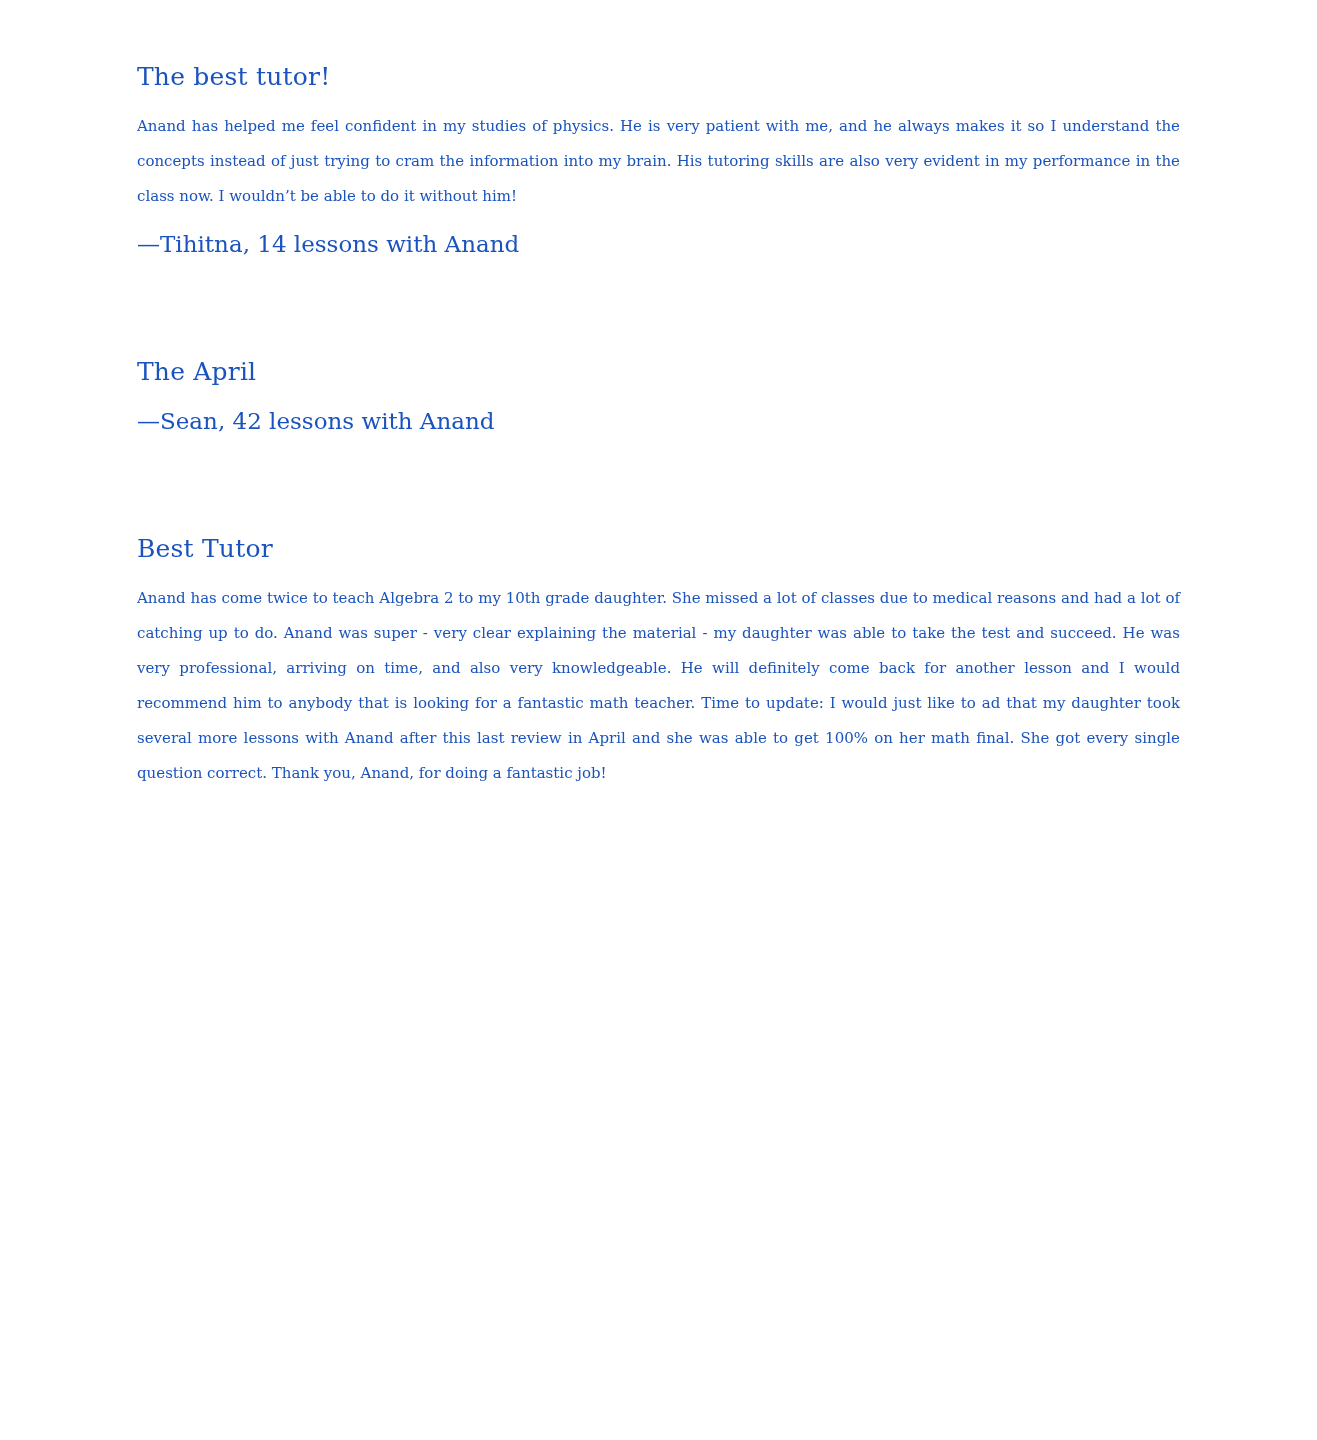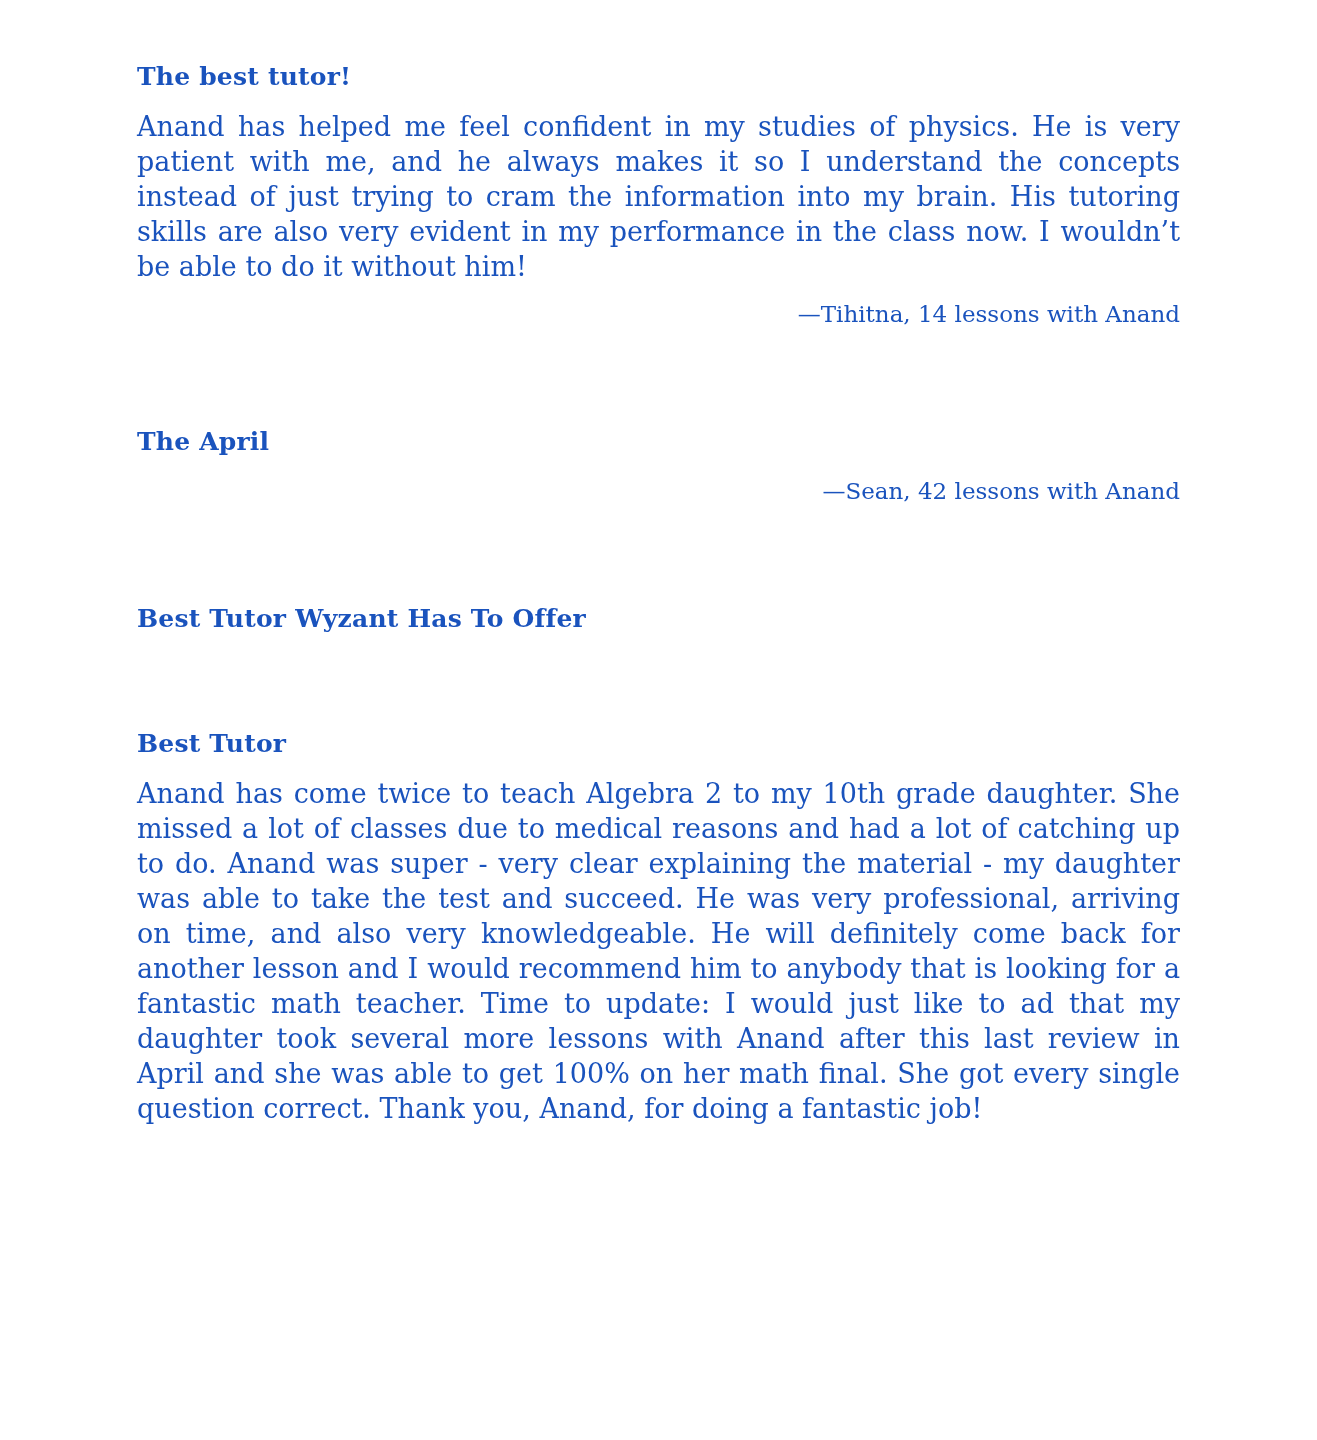--- a/index.html
+++ b/index.html
@@ -15,57 +15,56 @@
     background: #ffffff;
     font-family: "DejaVu Serif", "Liberation Serif", serif;
     color: #1a53bd;
     overflow: hidden;
   }
   .review {
     margin: 0 0 95px 0;
   }
   .review-title {
     font-size: 25px;
-    font-weight: bold;
+    font-weight: normal;
     line-height: 30px;
     margin: 0 0 17px 0;
     letter-spacing: 0.2px;
   }
   .review-body {
-    font-size: 27px;
+    font-size: 15px;
     line-height: 35px;
     text-align: justify;
     text-justify: inter-word;
     margin: 0 0 13px 0;
   }
   .review-attribution {
     font-size: 23px;
     line-height: 35px;
-    text-align: right;
+    text-align: left;
     margin: 0;
   }
 </style>
 </head>
 <body>
 
 <div class="page">
 
   <section class="review">
     <h2 class="review-title">The best tutor!</h2>
     <p class="review-body">Anand has helped me feel confident in my studies of physics. He is very patient with me, and he always makes it so I understand the concepts instead of just trying to cram the information into my brain. His tutoring skills are also very evident in my performance in the class now. I wouldn’t be able to do it without him!</p>
     <p class="review-attribution">—Tihitna, 14 lessons with Anand</p>
   </section>
 
   <section class="review">
     <h2 class="review-title">The April</h2>
     <p class="review-attribution">—Sean, 42 lessons with Anand</p>
   </section>
 
   <section class="review">
-    <h2 class="review-title">Best Tutor Wyzant Has To Offer</h2>
   </section>
 
   <section class="review">
     <h2 class="review-title">Best Tutor</h2>
     <p class="review-body">Anand has come twice to teach Algebra 2 to my 10th grade daughter. She missed a lot of classes due to medical reasons and had a lot of catching up to do. Anand was super - very clear explaining the material - my daughter was able to take the test and succeed. He was very professional, arriving on time, and also very knowledgeable. He will definitely come back for another lesson and I would recommend him to anybody that is looking for a fantastic math teacher. Time to update: I would just like to ad that my daughter took several more lessons with Anand after this last review in April and she was able to get 100% on her math final. She got every single question correct. Thank you, Anand, for doing a fantastic job!</p>
   </section>
 
 </div>
 
 </body></html>

